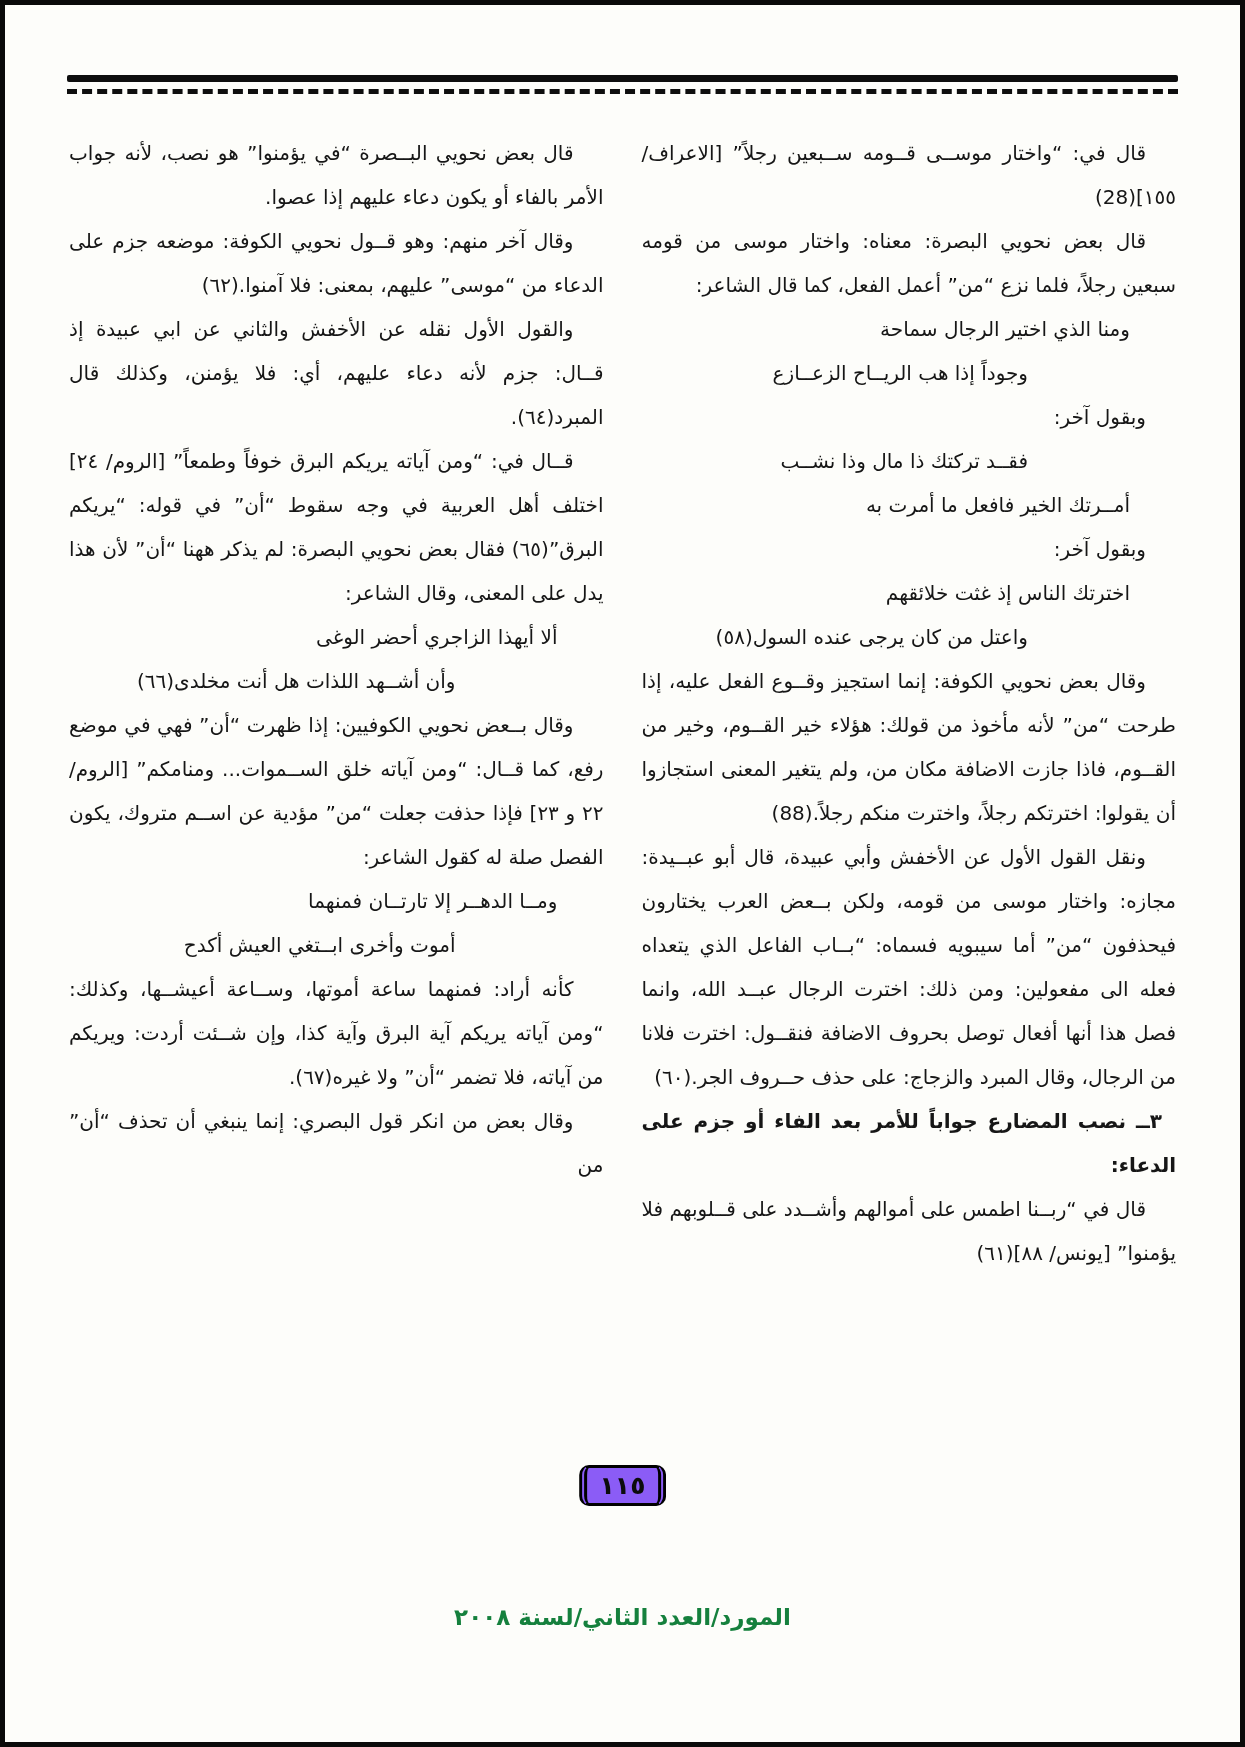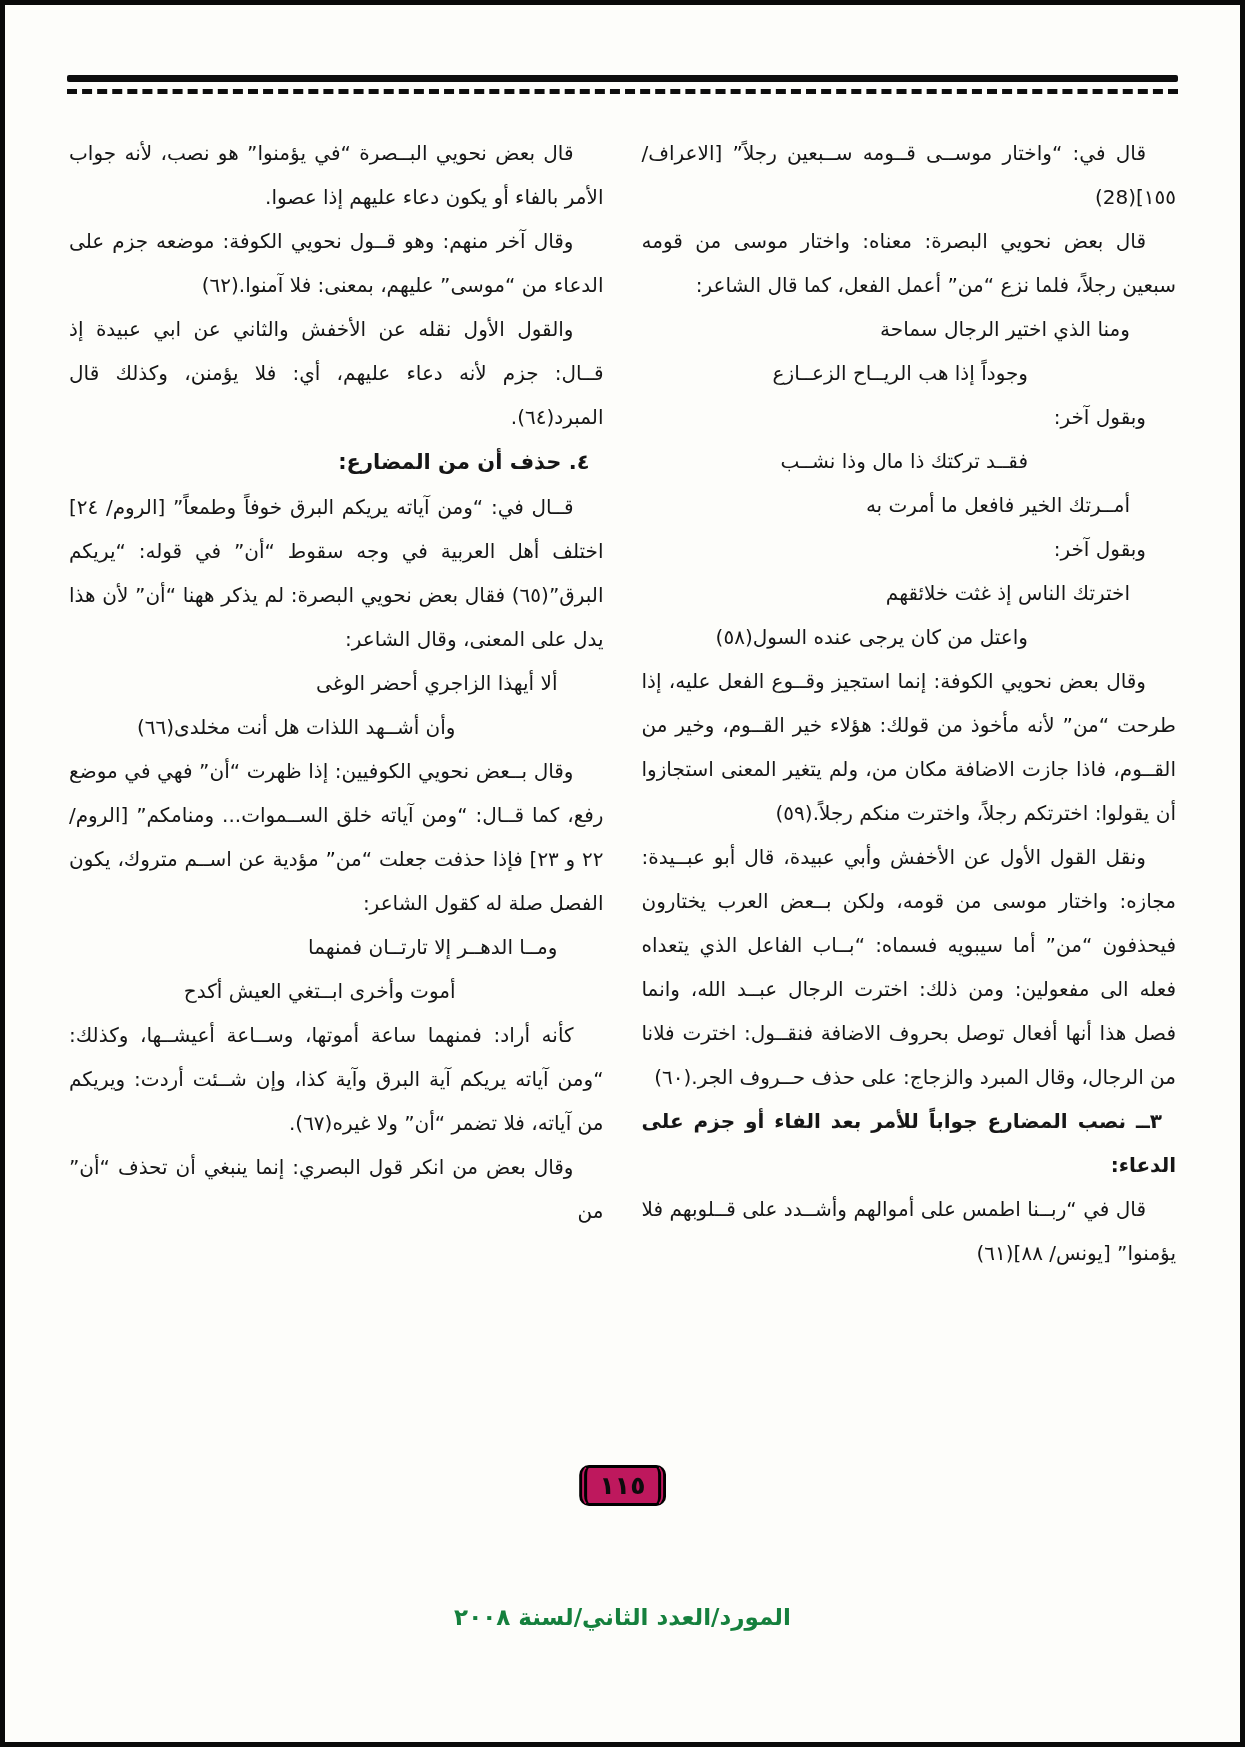--- a/index.html
+++ b/index.html
@@ -47,21 +47,21 @@
     transform: translateX(-50%);
     font-size: 25px;
     font-weight: bold;
     color: #0c0c0c;
     padding: 3px 13px;
     border-top: 3px solid #000;
     border-bottom: 3px solid #000;
     border-left: 8px double #000;
     border-right: 8px double #000;
     border-radius: 10px;
-    background: #be185d;
+    background: #8b5cf6;
   }
   .footer {
     position: absolute;
     bottom: 112px;
     left: 0; right: 0;
     text-align: center;
     font-weight: bold;
     font-size: 23px;
     color: #15803d;
   }
@@ -82,31 +82,30 @@
       <p class="para">قال في: “واختار موســى قــومه ســبعين رجلاً” [الاعراف/ ١٥٥](28)</p>
       <p class="para">قال بعض نحويي البصرة: معناه: واختار موسى من قومه سبعين رجلاً، فلما نزع “من” أعمل الفعل، كما قال الشاعر:</p>
       <p class="verse verse-a">ومنا الذي اختير الرجال سماحة</p>
       <p class="verse verse-b">وجوداً إذا هب الريــاح الزعــازع</p>
       <p class="para">وبقول آخر:</p>
       <p class="verse verse-b">فقــد تركتك ذا مال وذا نشــب</p>
       <p class="verse verse-a">أمــرتك الخير فافعل ما أمرت به</p>
       <p class="para">وبقول آخر:</p>
       <p class="verse verse-a">اخترتك الناس إذ غثت خلائقهم</p>
       <p class="verse verse-b">واعتل من كان يرجى عنده السول(٥٨)</p>
-      <p class="para">وقال بعض نحويي الكوفة: إنما استجيز وقــوع الفعل عليه، إذا طرحت “من” لأنه مأخوذ من قولك: هؤلاء خير القــوم، وخير من القــوم، فاذا جازت الاضافة مكان من، ولم يتغير المعنى استجازوا أن يقولوا: اخترتكم رجلاً، واخترت منكم رجلاً.(٥٩)</p>
+      <p class="para">وقال بعض نحويي الكوفة: إنما استجيز وقــوع الفعل عليه، إذا طرحت “من” لأنه مأخوذ من قولك: هؤلاء خير القــوم، وخير من القــوم، فاذا جازت الاضافة مكان من، ولم يتغير المعنى استجازوا أن يقولوا: اخترتكم رجلاً، واخترت منكم رجلاً.(88)</p>
       <p class="para">ونقل القول الأول عن الأخفش وأبي عبيدة، قال أبو عبــيدة: مجازه: واختار موسى من قومه، ولكن بــعض العرب يختارون فيحذفون “من” أما سيبويه فسماه: “بــاب الفاعل الذي يتعداه فعله الى مفعولين: ومن ذلك: اخترت الرجال عبــد الله، وانما فصل هذا أنها أفعال توصل بحروف الاضافة فنقــول: اخترت فلانا من الرجال، وقال المبرد والزجاج: على حذف حــروف الجر.(٦٠)</p>
       <p class="heading">٣ــ نصب المضارع جواباً للأمر بعد الفاء أو جزم على الدعاء:</p>
       <p class="para">قال في “ربــنا اطمس على أموالهم وأشــدد على قــلوبهم فلا يؤمنوا” [يونس/ ٨٨](٦١)</p>
     </div>
 
     <div class="column">
       <p class="para">قال بعض نحويي البــصرة “في يؤمنوا” هو نصب، لأنه جواب الأمر بالفاء أو يكون دعاء عليهم إذا عصوا.</p>
       <p class="para">وقال آخر منهم: وهو قــول نحويي الكوفة: موضعه جزم على الدعاء من “موسى” عليهم، بمعنى: فلا آمنوا.(٦٢)</p>
       <p class="para">والقول الأول نقله عن الأخفش والثاني عن ابي عبيدة إذ قــال: جزم لأنه دعاء عليهم، أي: فلا يؤمنن، وكذلك قال المبرد(٦٤).</p>
-      <p class="heading heading-big">٤. حذف أن من المضارع:</p>
       <p class="para">قــال في: “ومن آياته يريكم البرق خوفاً وطمعاً” [الروم/ ٢٤] اختلف أهل العربية في وجه سقوط “أن” في قوله: “يريكم البرق”(٦٥) فقال بعض نحويي البصرة: لم يذكر ههنا “أن” لأن هذا يدل على المعنى، وقال الشاعر:</p>
       <p class="verse verse-a">ألا أيهذا الزاجري أحضر الوغى</p>
       <p class="verse verse-b">وأن أشــهد اللذات هل أنت مخلدى(٦٦)</p>
       <p class="para">وقال بــعض نحويي الكوفيين: إذا ظهرت “أن” فهي في موضع رفع، كما قــال: “ومن آياته خلق الســموات... ومنامكم” [الروم/ ٢٢ و ٢٣] فإذا حذفت جعلت “من” مؤدية عن اســم متروك، يكون الفصل صلة له كقول الشاعر:</p>
       <p class="verse verse-a">ومــا الدهــر إلا تارتــان فمنهما</p>
       <p class="verse verse-b">أموت وأخرى ابــتغي العيش أكدح</p>
       <p class="para">كأنه أراد: فمنهما ساعة أموتها، وســاعة أعيشــها، وكذلك: “ومن آياته يريكم آية البرق وآية كذا، وإن شــئت أردت: ويريكم من آياته، فلا تضمر “أن” ولا غيره(٦٧).</p>
       <p class="para">وقال بعض من انكر قول البصري: إنما ينبغي أن تحذف “أن” من</p>
     </div>
 

